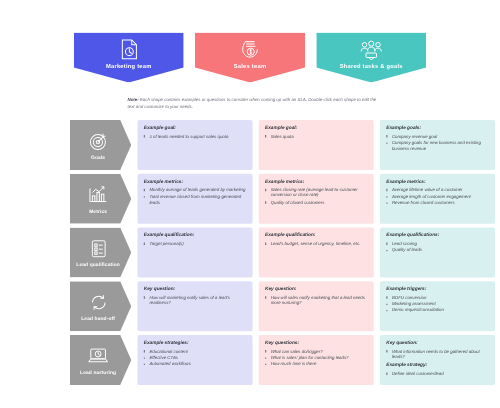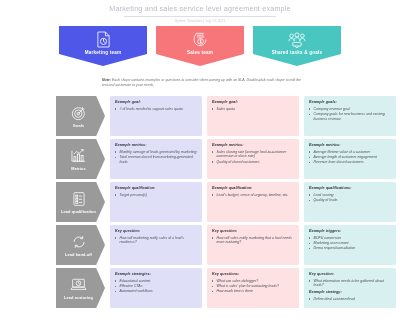--- a/index.html
+++ b/index.html
@@ -89,25 +89,20 @@
     content:"";position:absolute;left:0;top:1.8px;
     width:1.4px;height:1.4px;background:#7b7e86;
   }
   .card .chead2{margin-top:2px;}
 </style>
 </head>
 <body>
 
 <div class="page">
 
-  <div class="title-wrap">
-    <div class="doc-title">Marketing and sales service level agreement example</div>
-    <div class="title-rule"></div>
-    <div class="doc-sub">System Templates | July 19, 2021</div>
-  </div>
 
   <div class="banners">
 
     <div class="banner b1">
       <div class="bicon">
         <svg width="15" height="17" viewBox="0 0 24 26" fill="none" stroke="#ffffff" stroke-width="1.3">
           <path d="M3 1h12l6 6v18H3z"></path>
           <path d="M15 1v6h6"></path>
           <circle cx="12" cy="16" r="5"></circle>
           <path d="M12 16V12M12 16l3.2 2.4"></path>

